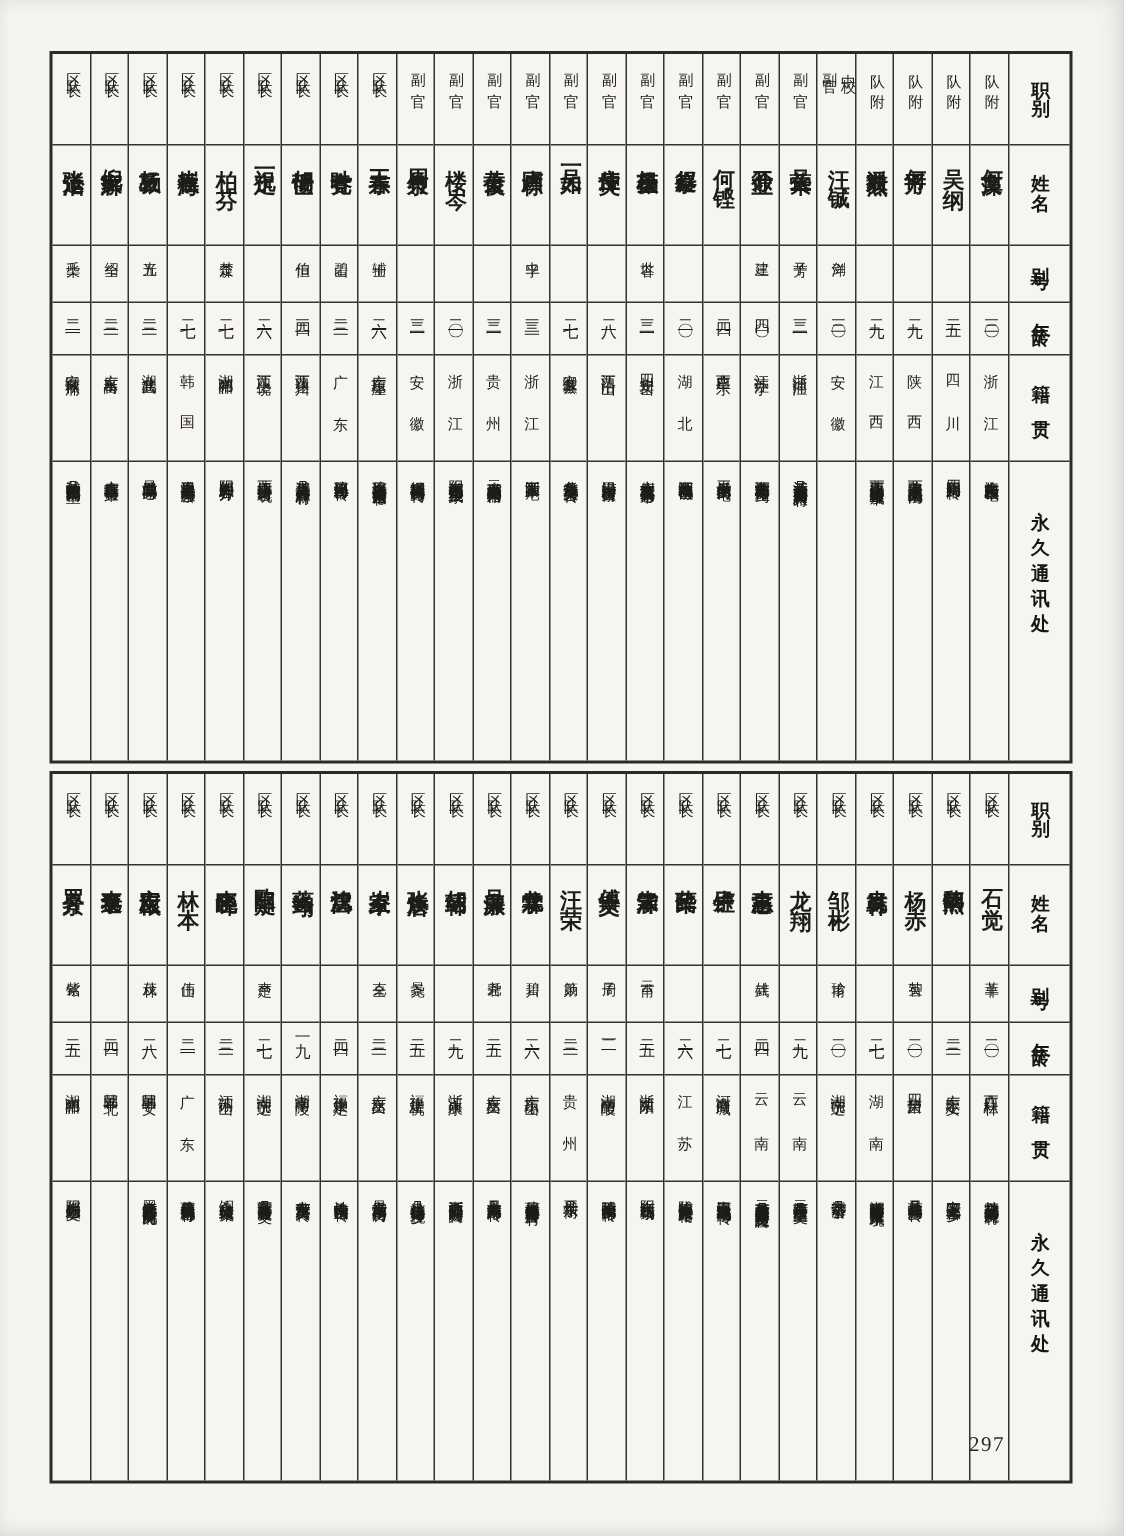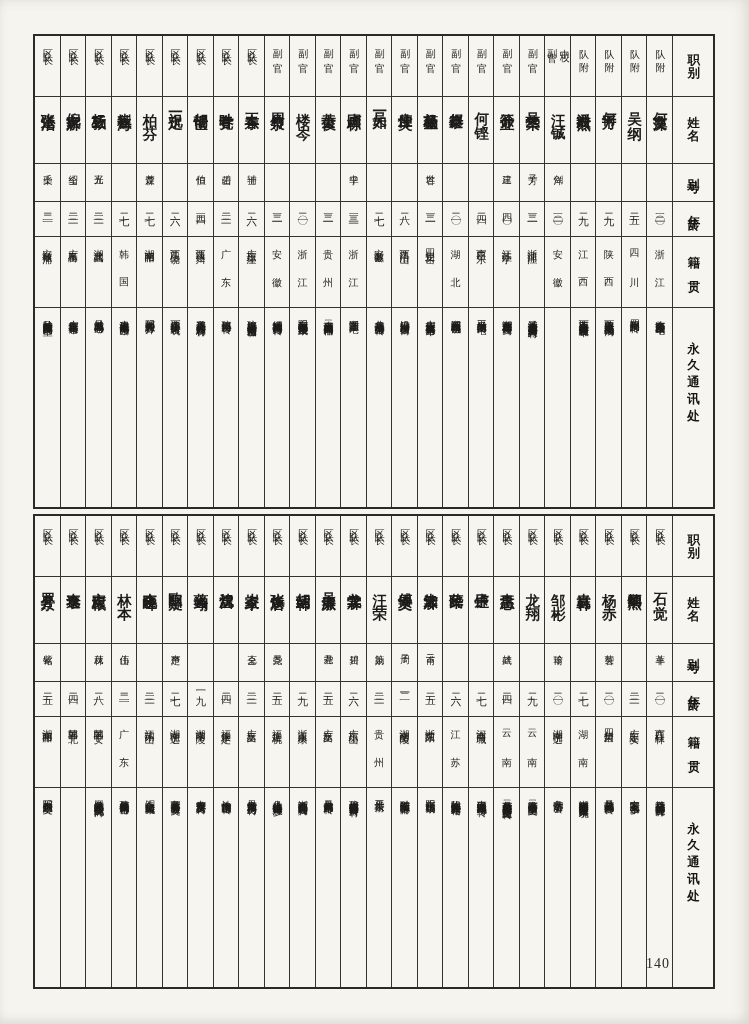--- a/index.html
+++ b/index.html
@@ -1137,14 +1137,14 @@
     <div class="cell c-origin">
             <span class="vtext o">湖南祁阳</span>
           </div>
     <div class="cell c-addr">
             <span class="vtext d">祁阳大忠镇邮局交</span>
           </div>
   </div>
 </div>
 
   </div>
-  <div class="page-number">140</div>
+  <div class="page-number">297</div>
 </div>
 
 </body></html>

